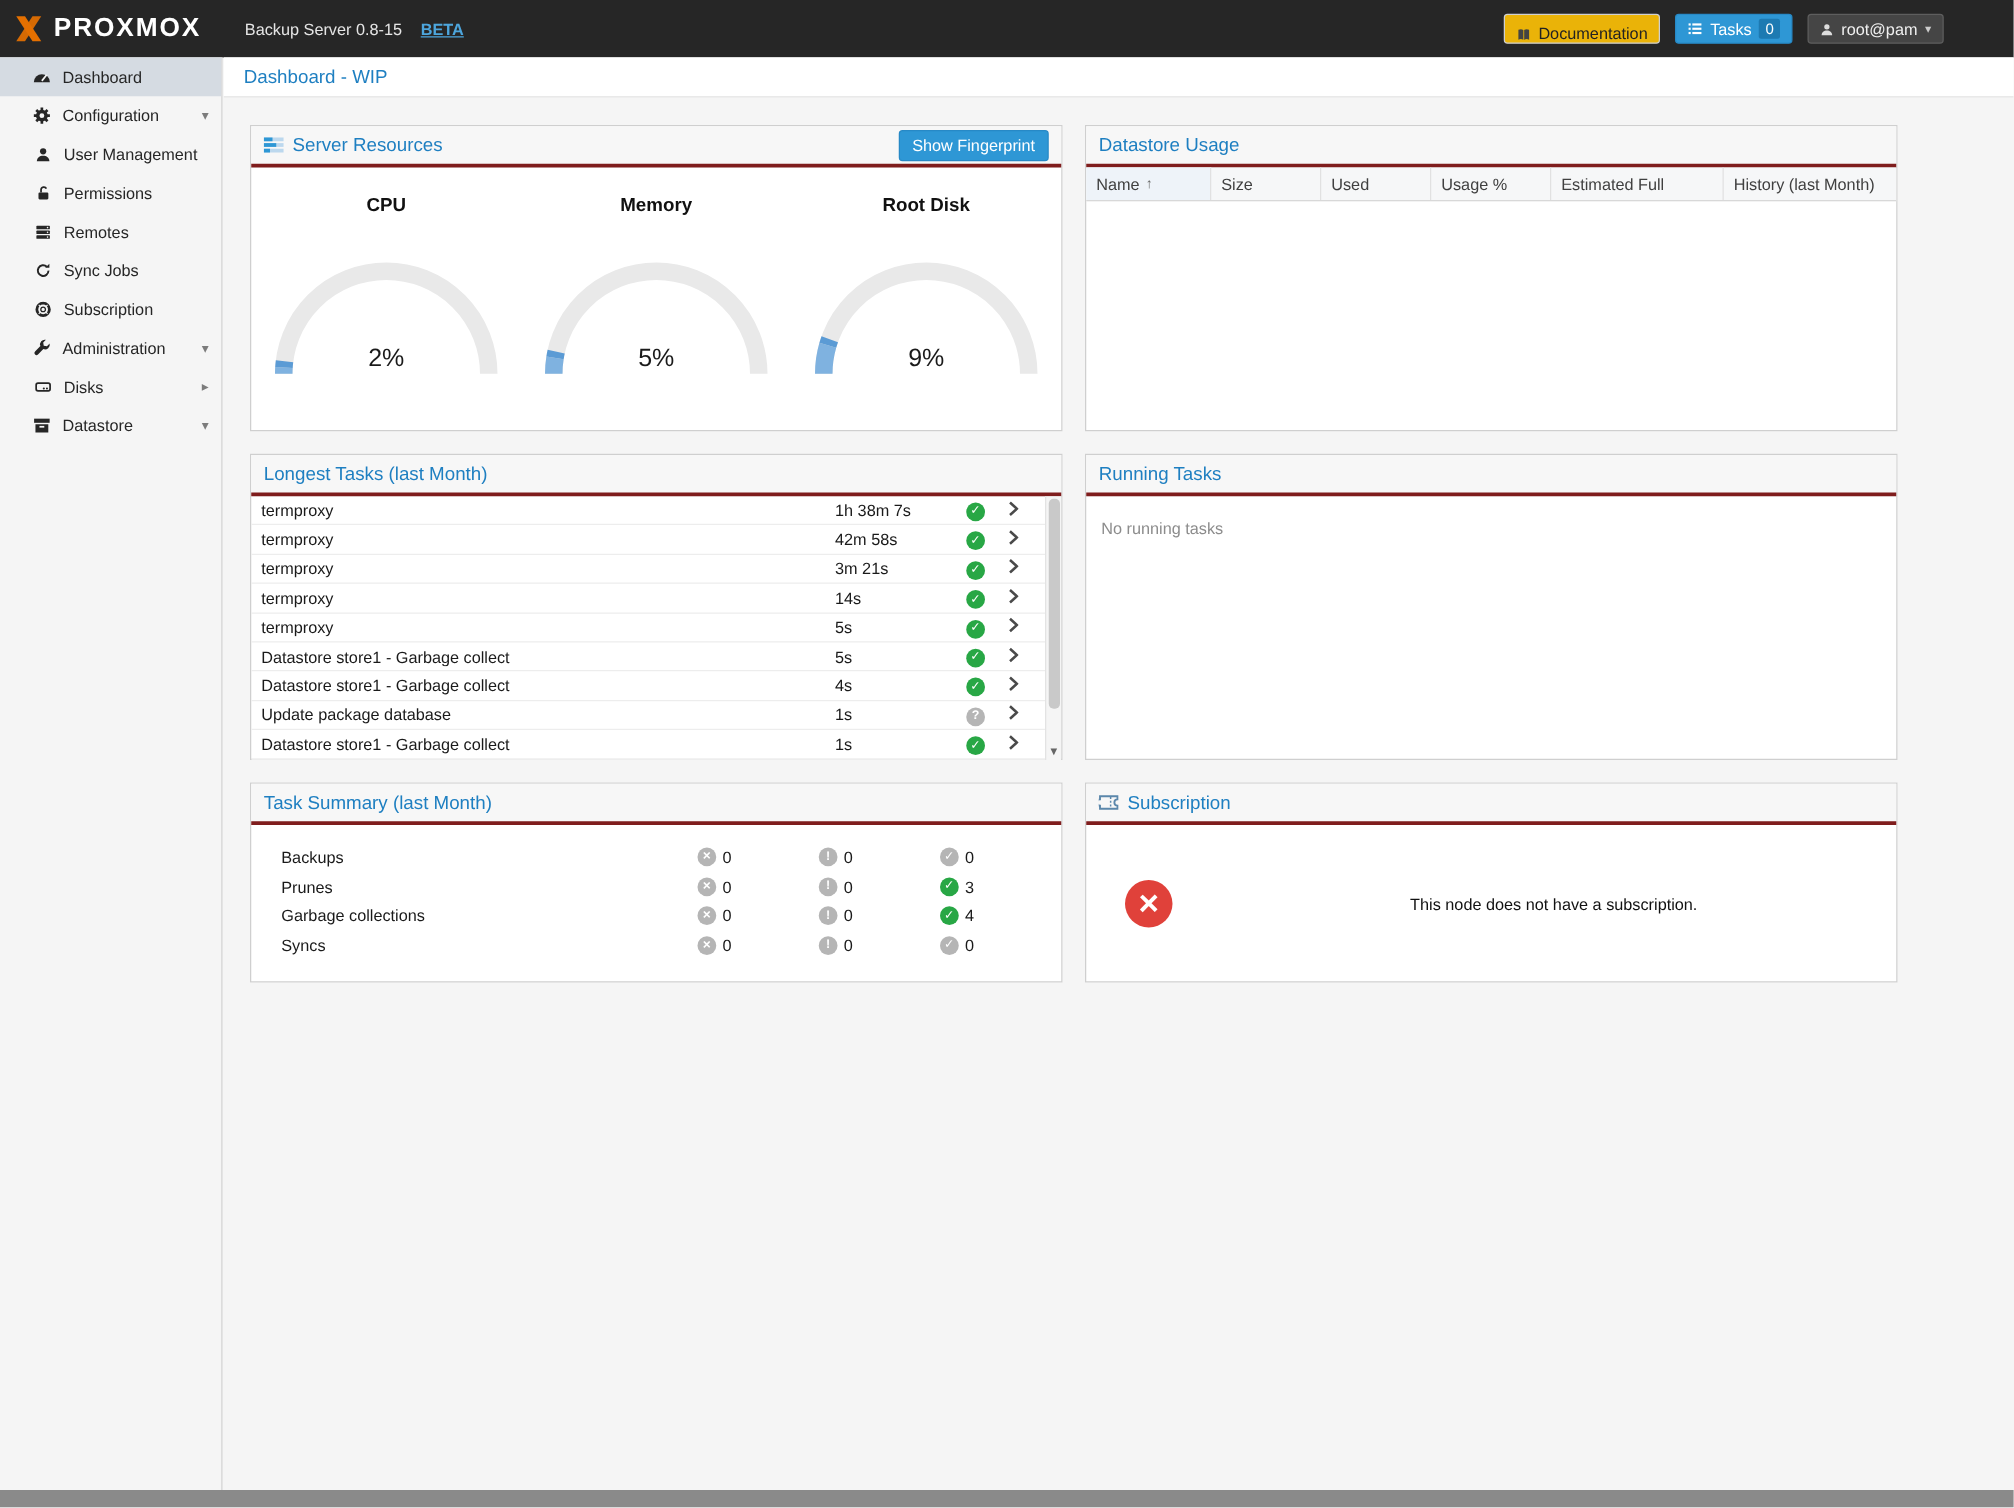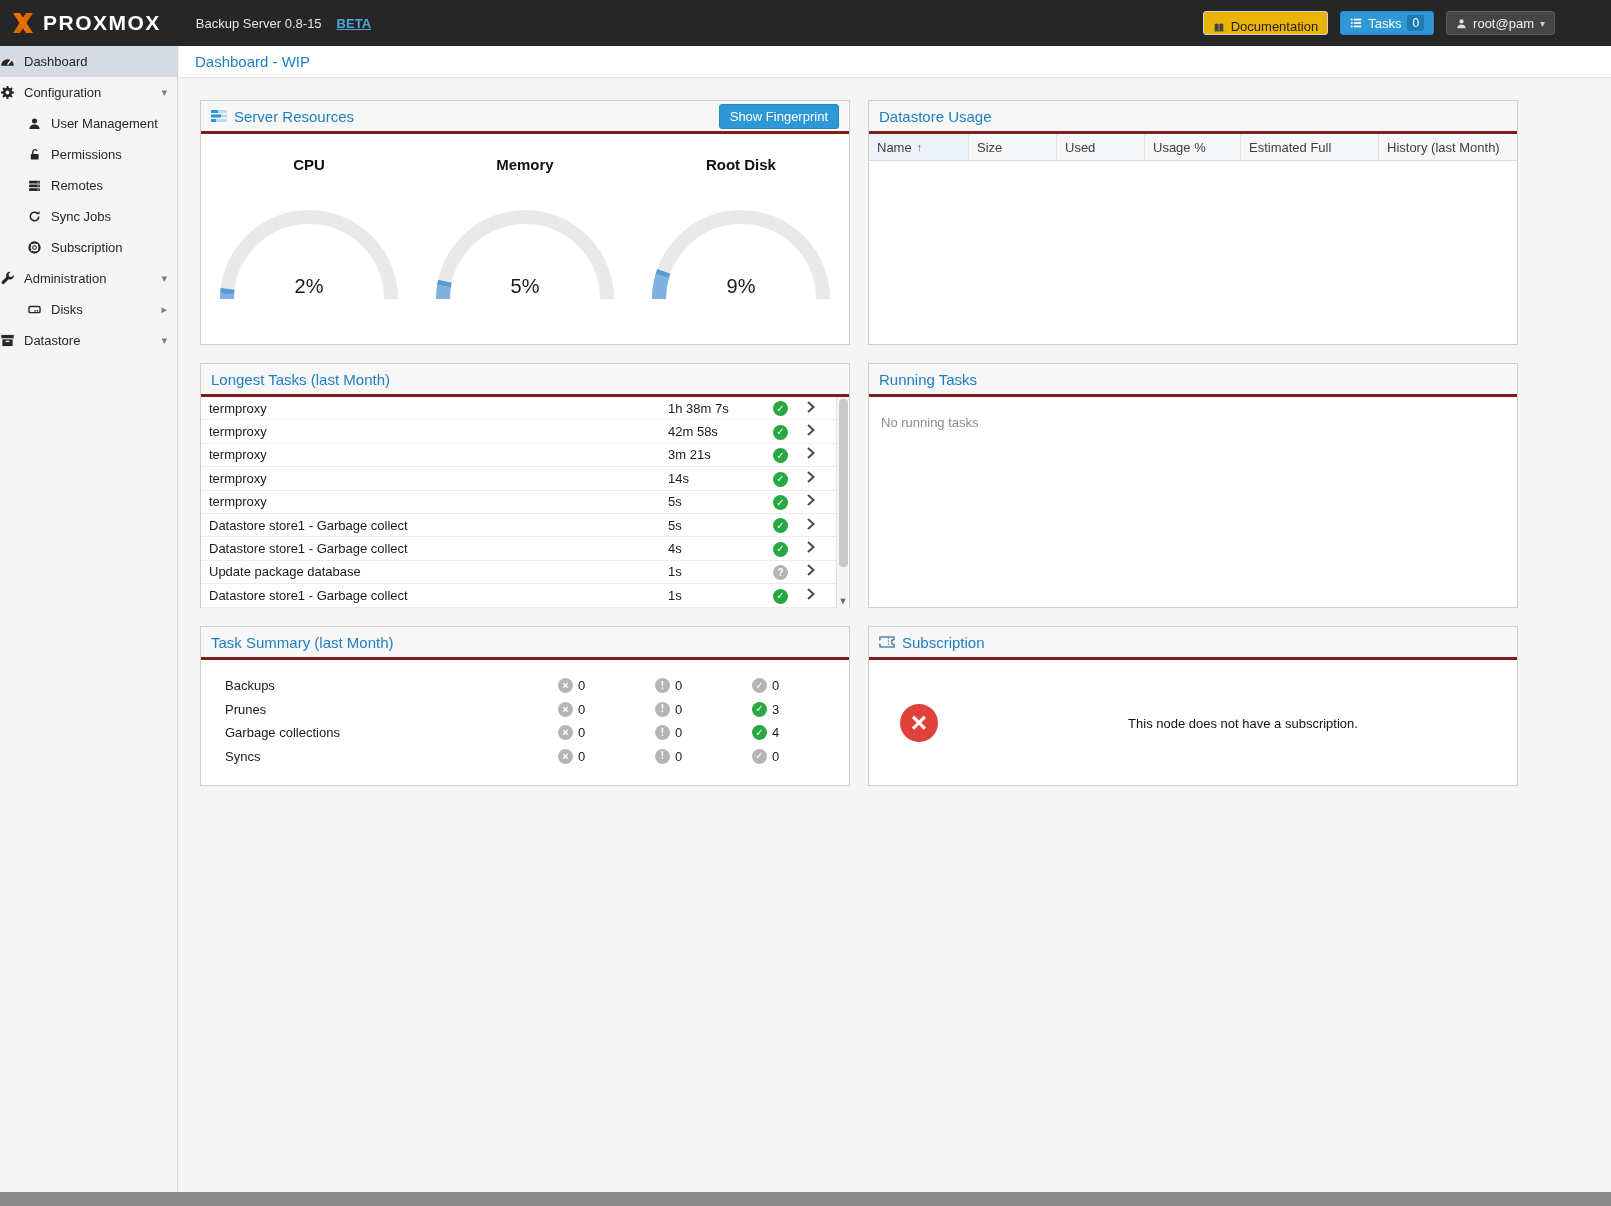--- a/index.html
+++ b/index.html
@@ -15,21 +15,21 @@
   .topbar-right { margin-left:auto; display:flex; align-items:center; gap:12px; }
   .tb-btn { display:inline-flex; align-items:center; gap:6px; height:24px; padding:0 9px; border-radius:3px; font-size:13px; cursor:pointer; border:1px solid transparent; }
   .tb-btn.light { background:#eab308; border-color:#cfcfcf; color:#222;align-items:flex-end; }
   .tb-btn.blue { background:#2e97d5; border-color:#2789c6; color:#fff; }
   .tb-btn.dark { background:#454545; border-color:#5e5e5e; color:#f0f0f0; }
   .tasks-count { background:#1d7ab2; border-radius:2px; padding:0 5px; font-size:12px; line-height:16px; }
   .caret-down-glyph { font-size:10px; color:#ccc; }
 
   
   .sidebar { position:absolute; top:46px; left:0; width:178px; bottom:14px; background:#f5f5f5; border-right:1px solid #d4d4d4; }
-  .nav-item { height:31px; display:flex; align-items:center; padding-left:0; cursor:pointer; position:relative; color:#262626; }
+  .nav-item { height:31px; display:flex; align-items:center; padding-left:26px; cursor:pointer; position:relative; color:#262626; }
   .nav-item.level1 { padding-left:27px; }
   .nav-item.selected { background:#d5dbe2; }
   .nav-icon { width:15px; height:15px; display:inline-flex; align-items:center; justify-content:center; margin-right:9px; flex:none; }
   .nav-expander { position:absolute; right:10px; color:#7c7c7c; font-size:11px; }
 
   
   .main { position:absolute; top:46px; left:179px; right:0; bottom:14px; background:#f5f5f5; }
   .page-header { height:32px; background:#fff; border-bottom:1px solid #e2e2e2; display:flex; align-items:center; padding-left:16px; }
   .page-title { color:#1e7fc1; font-size:15px; }
   .content { padding:22px 0 0 21px; display:flex; gap:18px; }

